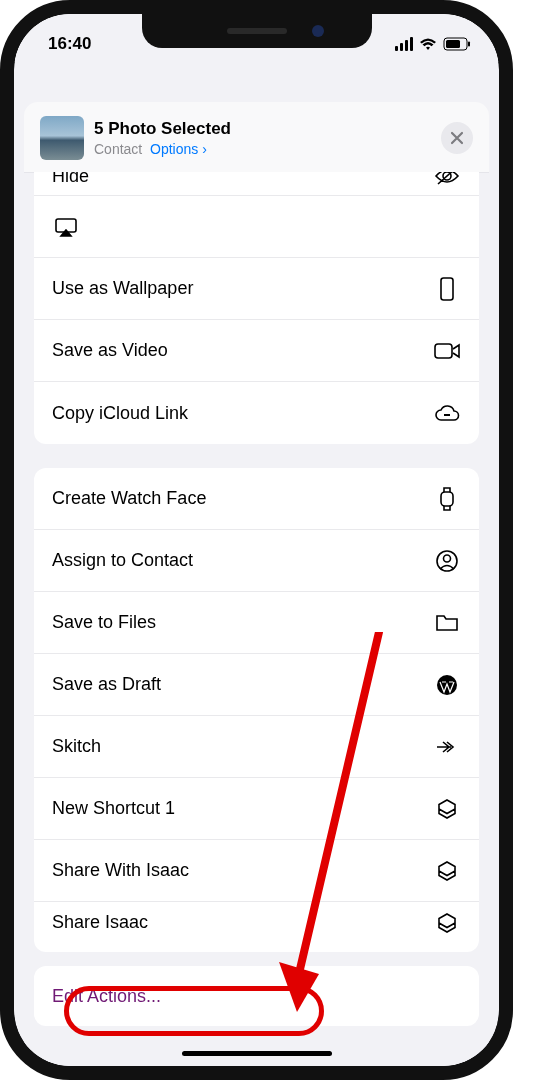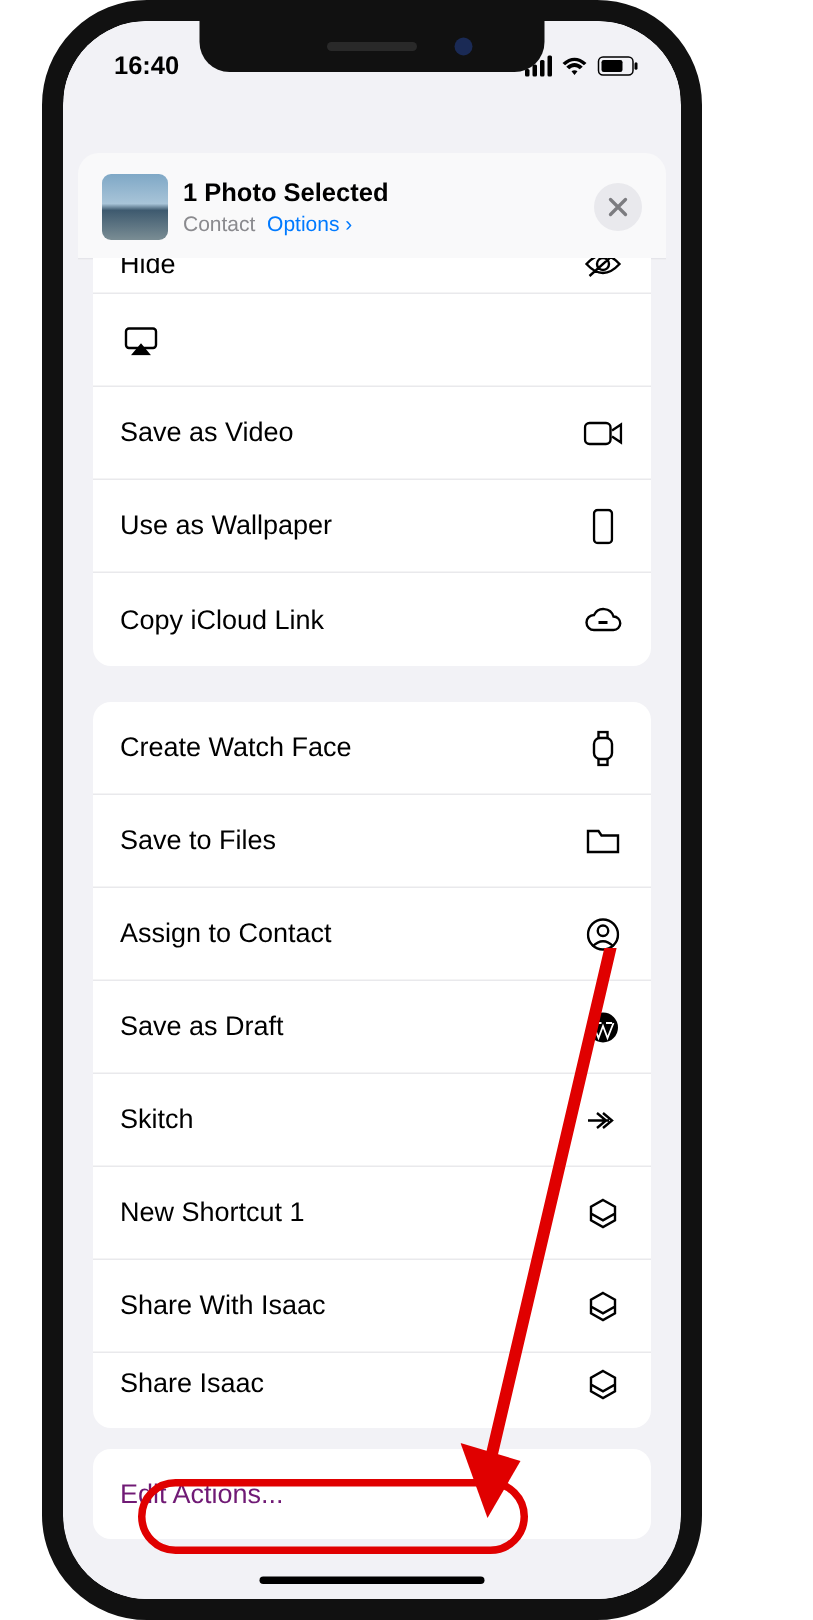--- a/index.html
+++ b/index.html
@@ -7,27 +7,26 @@
     background: #fff;
     font-family: -apple-system, BlinkMacSystemFont, "Segoe UI", Helvetica, Arial, sans-serif;
     width: 542px;
     height: 1080px;
     overflow: hidden;
     position: relative;
   }
   .phone-frame {
     position: absolute;
     top: 0; left: 0;
-    width: 440px;
+    width: 513px;
     height: 1080px;
     border: 14px solid #111;
     border-radius: 70px;
     background: #000;
     overflow: hidden;
-    margin-left: 28px;
   }
   .notch {
     position: absolute;
     top: 0;
     left: 50%;
     transform: translateX(-50%);
     width: 230px;
     height: 34px;
     background: #111;
     border-bottom-left-radius: 20px;
@@ -214,21 +213,21 @@
               <rect x="25" y="4.5" width="2" height="5" rx="1" fill="#000"></rect>
             </svg>
         </div>
       </div>
     </div>
 
     <div class="sheet">
       <div class="sheet-header">
         <div class="thumb"></div>
         <div class="header-text">
-          <div class="ht-title">1 Photo Selected</div>
+          <div class="ht-title">5 Photo Selected</div>
           <div class="ht-sub">
             <span>Contact</span>
             &nbsp;<span class="options"><span>Options</span> <span>›</span></span>
           </div>
         </div>
         <div class="close-btn">
           <svg width="14" height="14" viewBox="0 0 14 14">
               <path d="M2 2 L12 12 M12 2 L2 12" stroke="#7c7c80" stroke-width="2.2" stroke-linecap="round"></path>
             </svg>
         </div>
@@ -246,37 +245,37 @@
           </div>
           <div class="row">
             <span class="row-icon">
               <svg width="24" height="20" viewBox="0 0 24 20">
                   <rect x="2" y="2" width="20" height="13" rx="2"></rect>
                   <path d="M7 19 L12 13 L17 19 Z" fill="#000"></path>
                 </svg>
             </span>
           </div>
           <div class="row">
+            <span class="row-label">Use as Wallpaper</span>
+            <span class="row-icon">
+              <svg width="14" height="24" viewBox="0 0 14 24">
+                  <rect x="1" y="1" width="12" height="22" rx="2.5"></rect>
+                </svg>
+            </span>
+          </div>
+          <div class="row">
             <span class="row-label">Save as Video</span>
             <span class="row-icon">
               <svg width="26" height="18" viewBox="0 0 26 18">
                   <rect x="1" y="2" width="17" height="14" rx="3"></rect>
                   <path d="M19 7 L25 3 L25 15 L19 11"></path>
                 </svg>
             </span>
           </div>
           <div class="row">
-            <span class="row-label">Use as Wallpaper</span>
-            <span class="row-icon">
-              <svg width="14" height="24" viewBox="0 0 14 24">
-                  <rect x="1" y="1" width="12" height="22" rx="2.5"></rect>
-                </svg>
-            </span>
-          </div>
-          <div class="row">
             <span class="row-label">Copy iCloud Link</span>
             <span class="row-icon">
               <svg width="26" height="18" viewBox="0 0 26 18">
                   <path d="M7 16 A5 5 0 0 1 7 6 A7 7 0 0 1 20 7 A4.5 4.5 0 0 1 20 16 Z"></path>
                   <path d="M10 11 L16 11" stroke-width="2"></path>
                 </svg>
             </span>
           </div>
         </div>
 
@@ -284,34 +283,34 @@
           <div class="row">
             <span class="row-label">Create Watch Face</span>
             <span class="row-icon">
               <svg width="16" height="24" viewBox="0 0 16 24">
                   <rect x="2" y="5" width="12" height="14" rx="4"></rect>
                   <path d="M5 5 L5 1 L11 1 L11 5 M5 19 L5 23 L11 23 L11 19"></path>
                 </svg>
             </span>
           </div>
           <div class="row">
-            <span class="row-label">Save to Files</span>
-            <span class="row-icon">
-              <svg width="24" height="20" viewBox="0 0 24 20">
-                  <path d="M2 6 L2 3 L9 3 L11 6 L22 6 L22 17 L2 17 Z"></path>
-                </svg>
-            </span>
-          </div>
-          <div class="row">
             <span class="row-label">Assign to Contact</span>
             <span class="row-icon">
               <svg width="22" height="22" viewBox="0 0 22 22">
                   <circle cx="11" cy="11" r="10"></circle>
                   <circle cx="11" cy="8.5" r="3.5"></circle>
                   <path d="M4 19 Q11 12 18 19"></path>
+                </svg>
+            </span>
+          </div>
+          <div class="row">
+            <span class="row-label">Save to Files</span>
+            <span class="row-icon">
+              <svg width="24" height="20" viewBox="0 0 24 20">
+                  <path d="M2 6 L2 3 L9 3 L11 6 L22 6 L22 17 L2 17 Z"></path>
                 </svg>
             </span>
           </div>
           <div class="row">
             <span class="row-label">Save as Draft</span>
             <span class="row-icon">
               <svg width="22" height="22" viewBox="0 0 22 22">
                   <circle cx="11" cy="11" r="10" fill="#000" stroke="none"></circle>
                   <path d="M4 8 L8 18 L11 10 L14 18 L18 8 M6 8 L10 8 M13 8 L17 8" stroke="#fff" stroke-width="1.2" fill="none"></path>
                 </svg>

